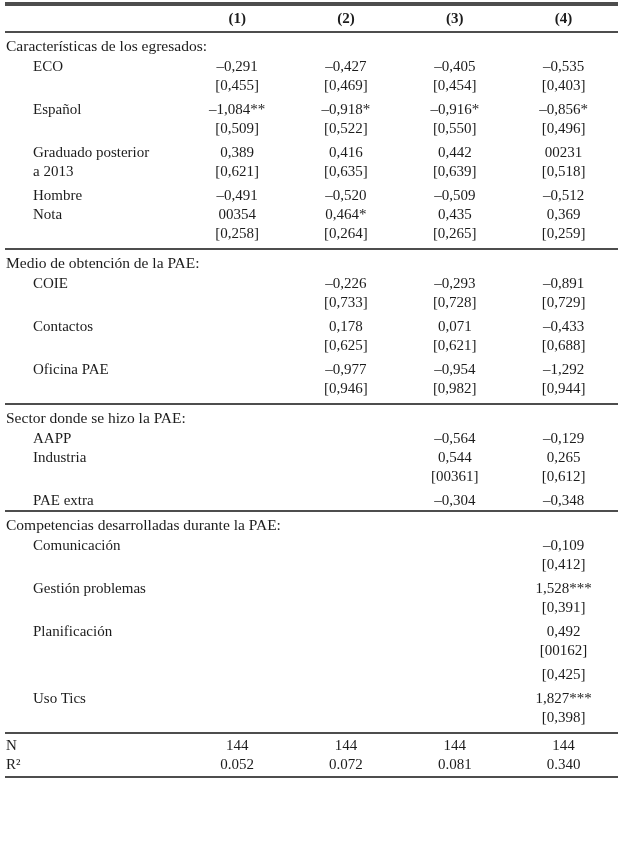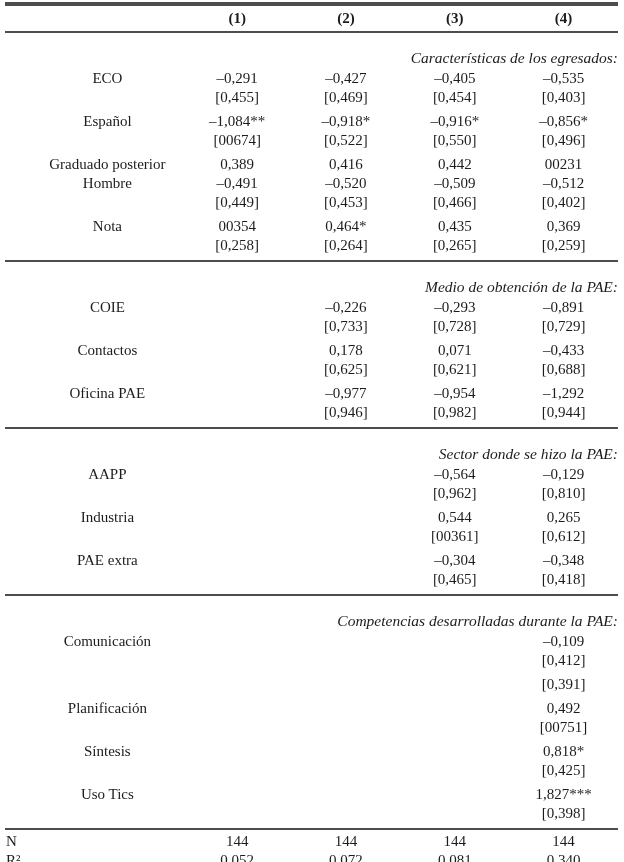--- a/index.html
+++ b/index.html
@@ -30,28 +30,27 @@
   col.c-num   { width: 17.75%; }
   thead th {
     font-weight: bold;
     text-align: center;
     padding: 4px 0 4px 0;
     border-bottom: 2px solid #4d4d4d;
     font-size: 15px;
   }
   thead th.empty { text-align: left; }
   tr.section-row td {
-    font-style: italic;
-    text-align: right;
-    padding: 16px 0 3px 1px;
+    text-align: left;
+    padding: 4px 0 3px 1px;
     border-top: 2px solid #4d4d4d;
     font-size: 15.5px;
   }
   td.lbl {
-    text-align: center;
+    text-align: left;
     padding-left: 28px;
   }
   td.num { text-align: center; }
   tr.coef td { padding-top: 1px; }
   tr.se td { padding-bottom: 6px; }
   tr.stat-first td {
     border-top: 2px solid #4d4d4d;
     padding-top: 3px;
     text-align: center;
   }
@@ -108,46 +107,46 @@
       </tr>
       <tr class="coef">
         <td class="lbl">Español</td>
         <td class="num">–1,084**</td>
         <td class="num">–0,918*</td>
         <td class="num">–0,916*</td>
         <td class="num">–0,856*</td>
       </tr>
       <tr class="se">
         <td class="lbl"></td>
-        <td class="num">[00674]</td>
+        <td class="num">[0,509]</td>
         <td class="num">[0,522]</td>
         <td class="num">[0,550]</td>
         <td class="num">[0,496]</td>
       </tr>
       <tr class="coef">
         <td class="lbl">Graduado posterior</td>
         <td class="num">0,389</td>
         <td class="num">0,416</td>
         <td class="num">0,442</td>
         <td class="num">00231</td>
       </tr>
+      <tr class="se">
+        <td class="lbl">a 2013</td>
+        <td class="num">[0,621]</td>
+        <td class="num">[0,635]</td>
+        <td class="num">[0,639]</td>
+        <td class="num">[0,518]</td>
+      </tr>
       <tr class="coef">
         <td class="lbl">Hombre</td>
         <td class="num">–0,491</td>
         <td class="num">–0,520</td>
         <td class="num">–0,509</td>
         <td class="num">–0,512</td>
       </tr>
-      <tr class="se">
-        <td class="lbl"></td>
-        <td class="num">[0,449]</td>
-        <td class="num">[0,453]</td>
-        <td class="num">[0,466]</td>
-        <td class="num">[0,402]</td>
-      </tr>
       <tr class="coef">
         <td class="lbl">Nota</td>
         <td class="num">00354</td>
         <td class="num">0,464*</td>
         <td class="num">0,435</td>
         <td class="num">0,369</td>
       </tr>
       <tr class="se">
         <td class="lbl"></td>
         <td class="num">[0,258]</td>
@@ -205,27 +204,20 @@
       <tr class="section-row">
         <td colspan="5">Sector donde se hizo la PAE:</td>
       </tr>
       <tr class="coef">
         <td class="lbl">AAPP</td>
         <td class="num"></td>
         <td class="num"></td>
         <td class="num">–0,564</td>
         <td class="num">–0,129</td>
       </tr>
-      <tr class="se">
-        <td class="lbl"></td>
-        <td class="num"></td>
-        <td class="num"></td>
-        <td class="num">[0,962]</td>
-        <td class="num">[0,810]</td>
-      </tr>
       <tr class="coef">
         <td class="lbl">Industria</td>
         <td class="num"></td>
         <td class="num"></td>
         <td class="num">0,544</td>
         <td class="num">0,265</td>
       </tr>
       <tr class="se">
         <td class="lbl"></td>
         <td class="num"></td>
@@ -233,72 +225,65 @@
         <td class="num">[00361]</td>
         <td class="num">[0,612]</td>
       </tr>
       <tr class="coef">
         <td class="lbl">PAE extra</td>
         <td class="num"></td>
         <td class="num"></td>
         <td class="num">–0,304</td>
         <td class="num">–0,348</td>
       </tr>
-      <tr class="se">
-        <td class="lbl"></td>
-        <td class="num"></td>
-        <td class="num"></td>
-        <td class="num">[0,465]</td>
-        <td class="num">[0,418]</td>
-      </tr>
 
       <tr class="section-row">
         <td colspan="5">Competencias desarrolladas durante la PAE:</td>
       </tr>
       <tr class="coef">
         <td class="lbl">Comunicación</td>
         <td class="num"></td>
         <td class="num"></td>
         <td class="num"></td>
         <td class="num">–0,109</td>
       </tr>
       <tr class="se">
         <td class="lbl"></td>
         <td class="num"></td>
         <td class="num"></td>
         <td class="num"></td>
         <td class="num">[0,412]</td>
       </tr>
+      <tr class="coef">
+        <td class="lbl">Gestión problemas</td>
+        <td class="num"></td>
+        <td class="num"></td>
+        <td class="num"></td>
+        <td class="num">1,528***</td>
+      </tr>
       <tr class="se">
         <td class="lbl"></td>
         <td class="num"></td>
         <td class="num"></td>
         <td class="num"></td>
         <td class="num">[0,391]</td>
       </tr>
       <tr class="coef">
         <td class="lbl">Planificación</td>
         <td class="num"></td>
         <td class="num"></td>
         <td class="num"></td>
         <td class="num">0,492</td>
       </tr>
       <tr class="se">
         <td class="lbl"></td>
         <td class="num"></td>
         <td class="num"></td>
         <td class="num"></td>
-        <td class="num">[00751]</td>
-      </tr>
-      <tr class="coef">
-        <td class="lbl">Síntesis</td>
-        <td class="num"></td>
-        <td class="num"></td>
-        <td class="num"></td>
-        <td class="num">0,818*</td>
+        <td class="num">[00162]</td>
       </tr>
       <tr class="se">
         <td class="lbl"></td>
         <td class="num"></td>
         <td class="num"></td>
         <td class="num"></td>
         <td class="num">[0,425]</td>
       </tr>
       <tr class="coef">
         <td class="lbl">Uso Tics</td>

